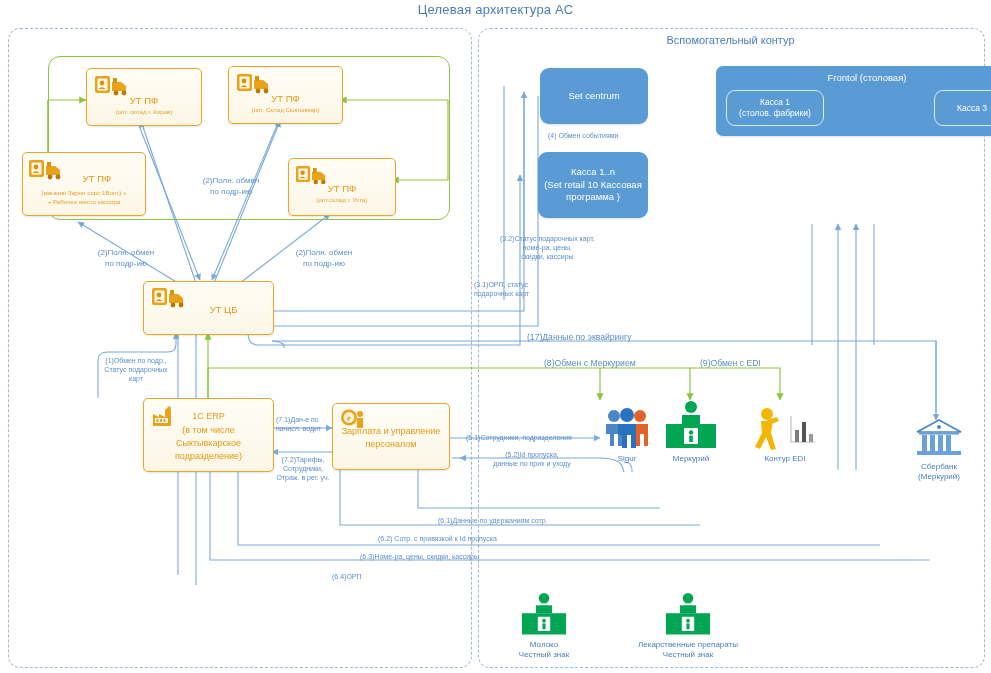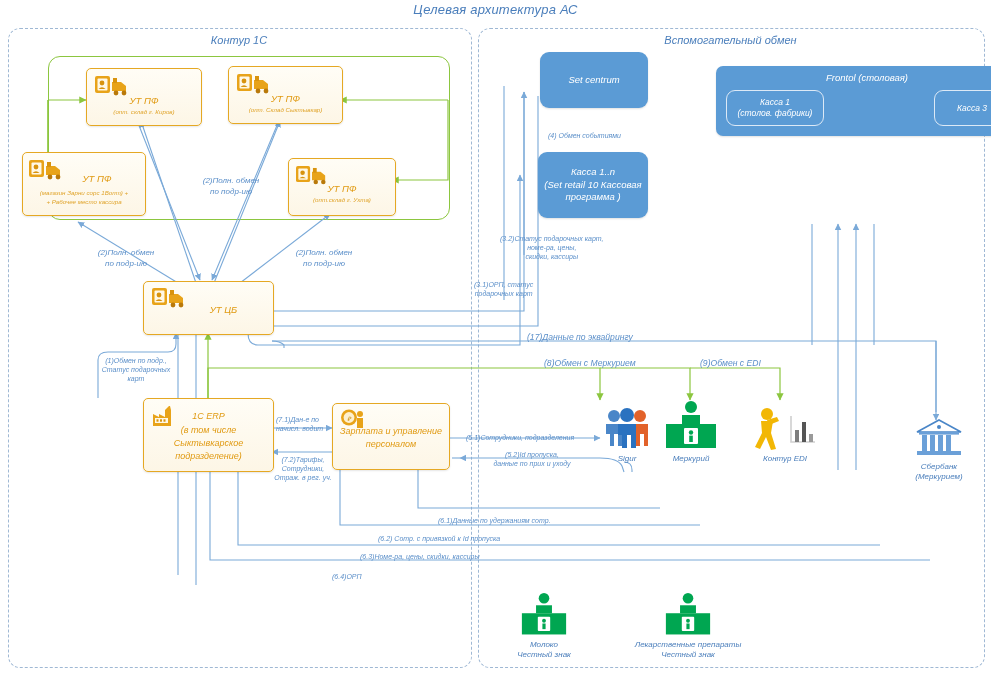--- a/index.html
+++ b/index.html
@@ -1,18 +1,18 @@
 <!DOCTYPE html>
 <html><head>
 <meta charset="utf-8">
 <style>
   html,body{margin:0;padding:0;background:#ffffff;}
   body{width:991px;height:673px;position:relative;overflow:hidden;
        font-family:"Liberation Sans","DejaVu Sans",sans-serif;}
-  .canvas{position:absolute;left:0;top:0;width:962px;height:673px;font-style:italic;}
+  .canvas{position:absolute;left:0;top:0;width:962px;height:673px;}
   svg.wires{position:absolute;left:0;top:0;width:991px;height:673px;pointer-events:none;}
 
   .title{position:absolute;left:0;top:2px;width:991px;text-align:center;
          font-size:13px;color:#4a7ebb;letter-spacing:.2px;}
 
   
   .zone{position:absolute;border:1px dashed #9fb8d4;border-radius:12px;background:transparent;}
   .zone-label{position:absolute;font-size:11px;color:#4a7ebb;text-align:center;}
 
   
@@ -52,24 +52,23 @@
   .icon-slot{display:block;margin:0 auto;}
 </style>
 </head>
 <body>
 
 <div class="canvas">
 
   <div class="title">Целевая архитектура АС</div>
 
   <div class="zone" style="left:8px;top:28px;width:462px;height:638px;"></div>
-  <div class="zone-label" style="left:8px;top:34px;width:462px;">Контур 1С</div>
 
   <div class="zone" style="left:478px;top:28px;width:505px;height:638px;"></div>
-  <div class="zone-label" style="left:478px;top:34px;width:505px;">Вспомогательный обмен</div>
+  <div class="zone-label" style="left:478px;top:34px;width:505px;">Вспомогательный контур</div>
 
   <div class="greenbox" style="left:48px;top:56px;width:400px;height:162px;"></div>
 
   <svg class="wires" viewBox="0 0 991 673">
     <defs>
       <marker id="ab" markerWidth="7" markerHeight="7" refX="5.6" refY="3" orient="auto">
         <path d="M0,0 L6,3 L0,6 z" fill="#7aa9d8"></path>
       </marker>
       <marker id="ag" markerWidth="7" markerHeight="7" refX="5.6" refY="3" orient="auto">
         <path d="M0,0 L6,3 L0,6 z" fill="#8cc63f"></path>
@@ -232,21 +231,21 @@
       <circle cx="9" cy="8.5" r="8" fill="#e8a319"></circle>
       <circle cx="9" cy="8.5" r="5.4" fill="#fdf0cf"></circle>
       <text x="9" y="11.6" font-size="6" text-anchor="middle" fill="#c98b08" font-family="Liberation Sans, sans-serif">₽</text>
       <circle cx="20" cy="5" r="3" fill="#e8a319"></circle>
       <path d="M17 9 h6 v10 h-6 z" fill="#e8a319"></path>
     </svg>
     <div class="multi" style="top:22px;">Зарплата и управление</div>
     <div class="multi" style="top:35px;">персоналом</div>
   </div>
 
-  <div class="bbox" style="left:540px;top:52px;width:108px;height:56px;">
+  <div class="bbox" style="left:540px;top:68px;width:108px;height:56px;">
     <span>Set centrum</span>
   </div>
 
   <div class="bbox" style="left:538px;top:152px;width:110px;height:66px;">
     <span>
       <span>Касса  1..n</span><br>
       <span>(Set retail 10 Кассовая</span><br>
       <span>программа )</span>
     </span>
   </div>
@@ -306,21 +305,21 @@
       <path d="M26 2 L48 14 H4 z" fill="none" stroke="#4a86c8" stroke-width="1.6"></path>
       <rect x="6" y="14" width="40" height="2.6" fill="#6ba0d8"></rect>
       <rect x="9" y="17" width="5" height="16" fill="#6ba0d8"></rect>
       <rect x="17" y="17" width="5" height="16" fill="#6ba0d8"></rect>
       <rect x="25" y="17" width="5" height="16" fill="#6ba0d8"></rect>
       <rect x="33" y="17" width="5" height="16" fill="#6ba0d8"></rect>
       <rect x="4" y="33" width="44" height="4" fill="#6ba0d8"></rect>
       <circle cx="26" cy="9" r="2" fill="#4a86c8"></circle>
     </svg>
     <div class="cap">Сбербанк</div>
-    <div class="cap" style="margin-top:0;">(Меркурием)</div>
+    <div class="cap" style="margin-top:0;">(Меркурий)</div>
   </div>
 
   <div class="fig" style="left:504px;top:592px;width:80px;">
     <svg class="icon-slot" width="62" height="46" viewBox="0 0 62 52">
       <circle cx="31" cy="7" r="6" fill="#00a651"></circle>
       <path d="M22 15 h18 v9 h-18 z" fill="#00a651"></path>
       <rect x="6" y="24" width="50" height="24" fill="#00a651"></rect>
       <rect x="24" y="28" width="14" height="16" fill="#ffffff" rx="1"></rect>
       <circle cx="31" cy="32.5" r="2.2" fill="#00a651"></circle>
       <rect x="29.2" y="35.6" width="3.6" height="6.4" fill="#00a651"></rect>

